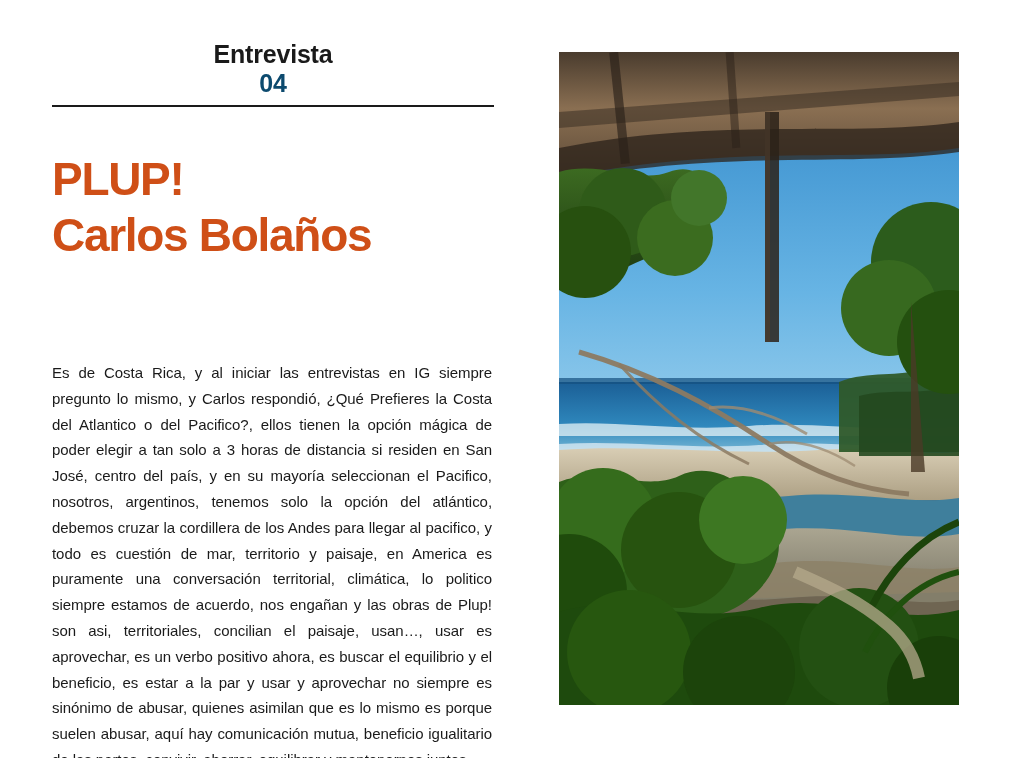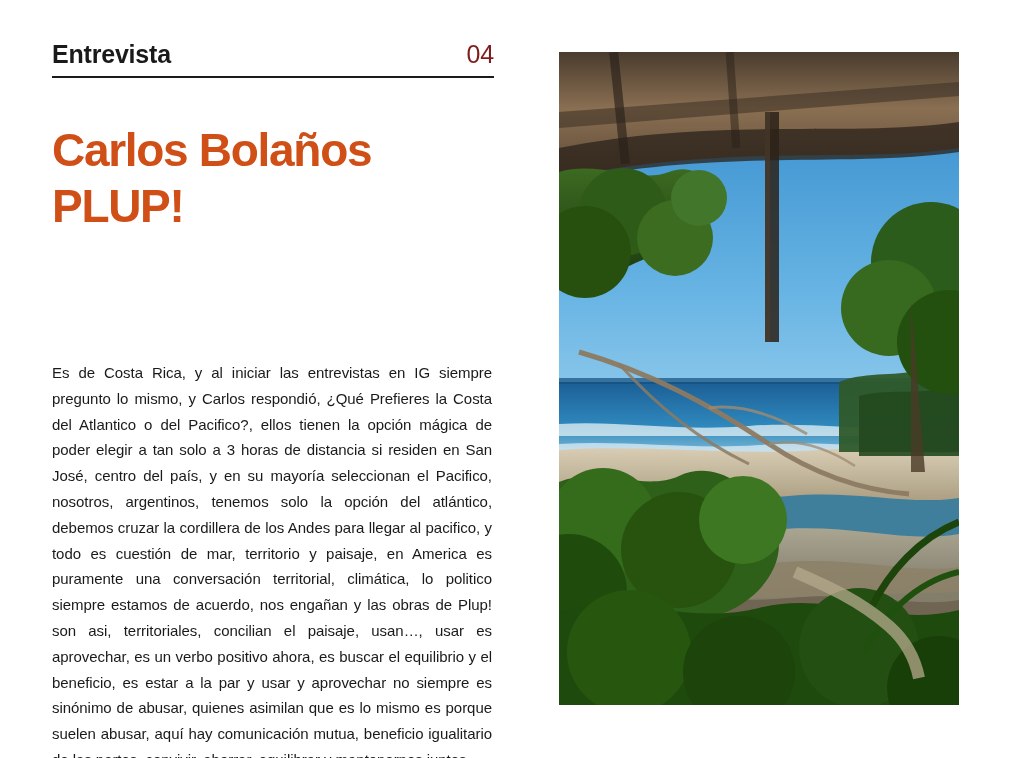--- a/index.html
+++ b/index.html
@@ -28,31 +28,32 @@
     top: 40px;
     width: 442px;
   }
 
   .section-head {
     display: flex;
     align-items: center;
     justify-content: space-between;
     border-bottom: 2px solid #1a1a1a;
     padding-bottom: 7px;
+    flex-direction: column;
   }
   .section-head .kicker {
     font-size: 25px;
     font-weight: bold;
     color: #1a1a1a;
     letter-spacing: -0.2px;
   }
   .section-head .pagenum {
     font-size: 25px;
-    font-weight: normal;
-    color: #7f1d1d;
+    font-weight: bold;
+    color: #0c4a6e;
     letter-spacing: -0.2px;
   }
 
   .title-block {
     margin-top: 44px;
   }
   .title-line {
     color: #cf4f17;
     font-weight: bold;
     font-size: 46px;
@@ -90,22 +91,22 @@
 <div class="page">
 
   <div class="left-col">
 
     <div class="section-head">
       <div class="kicker">Entrevista</div>
       <div class="pagenum">04</div>
     </div>
 
     <div class="title-block">
+      <div class="title-line">PLUP!</div>
       <div class="title-line">Carlos Bolaños</div>
-      <div class="title-line">PLUP!</div>
     </div>
 
   </div>
 
   <div class="body-copy">Es de Costa Rica, y al iniciar las entrevistas en IG siempre pregunto lo mismo, y Carlos respondió, ¿Qué Prefieres la Costa del Atlantico o del Pacifico?, ellos tienen la opción mágica de poder elegir a tan solo a 3 horas de distancia si residen en San José, centro del país, y en su mayoría seleccionan el Pacifico, nosotros, argentinos, tenemos solo la opción del atlántico, debemos cruzar la cordillera de los Andes para llegar al pacifico, y todo es cuestión de mar, territorio y paisaje, en America es puramente una conversación territorial, climática, lo politico siempre estamos de acuerdo, nos engañan y las obras de Plup! son asi, territoriales, concilian el paisaje, usan…, usar es aprovechar, es un verbo positivo ahora, es buscar el equilibrio y el beneficio, es estar a la par y usar y aprovechar no siempre es sinónimo de abusar, quienes asimilan que es lo mismo es porque suelen abusar, aquí hay comunicación mutua, beneficio igualitario de las partes, convivir, ahorrar, equilibrar y mantenernos juntos.</div>
 
   <div class="photo">
     <svg width="400" height="653" viewBox="0 0 400 653" xmlns="http://www.w3.org/2000/svg">
       <defs>
         <linearGradient id="skyGrad" x1="0" y1="0" x2="0" y2="1">

